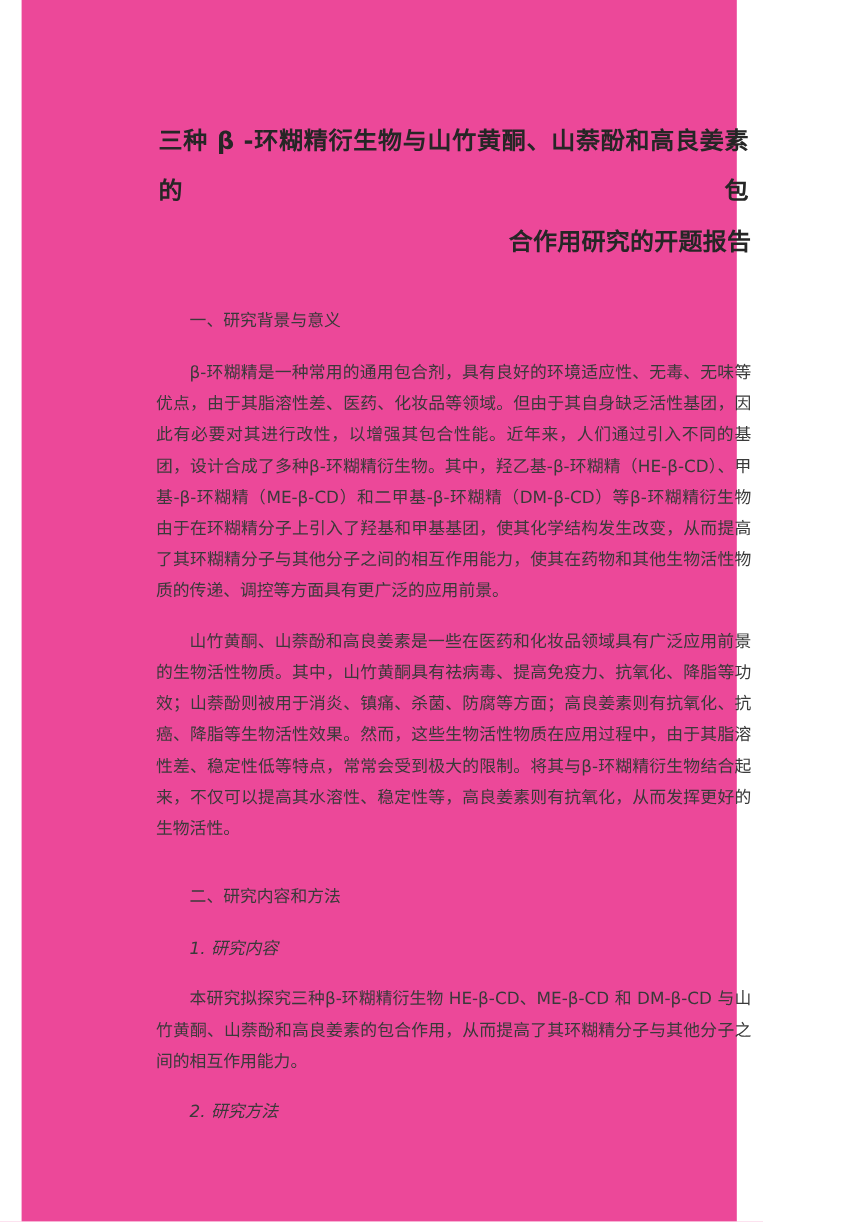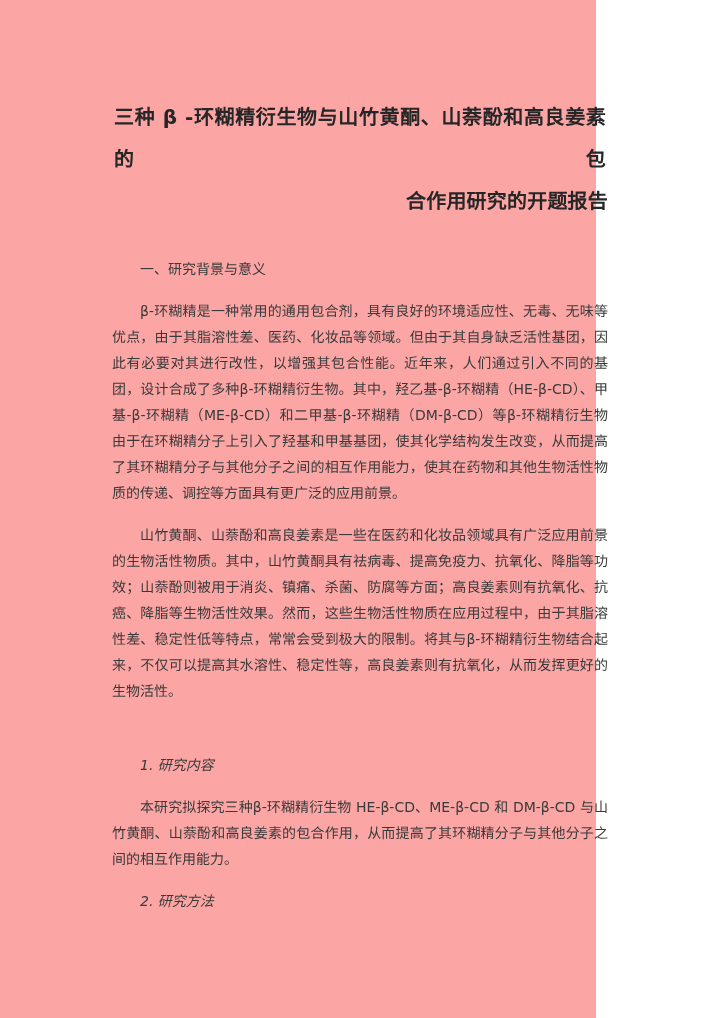--- a/index.html
+++ b/index.html
@@ -12,24 +12,25 @@
     width: 720px;
     height: 1018px;
     font-family: "DejaVu Sans", "Liberation Sans", sans-serif;
     color: #3a3a3a;
     overflow: hidden;
     position: relative;
   }
   .page {
     width: 596px;
     height: 1018px;
-    background: #fca5a5;
+    background: #ec4899;
     box-sizing: border-box;
     padding: 0;
     position: relative;
+    margin-left: 18px;
   }
   .content {
     position: absolute;
     left: 112px;
     top: 0;
     width: 496px;
   }
   .doc-title {
     margin: 0;
     padding-top: 96px;
@@ -51,20 +52,21 @@
   .doc-title .title-line.line-2 {
     text-align: right;
   }
   .section-heading {
     margin: 0;
     font-size: 14px;
     font-weight: normal;
     line-height: 26px;
     color: #3a3a3a;
     text-indent: 28px;
+    font-family: Liberation Serif, serif;
   }
   .sub-heading {
     margin: 0;
     font-size: 14px;
     font-weight: normal;
     line-height: 26px;
     color: #3a3a3a;
     text-indent: 28px;
     font-style: italic;
   }
@@ -101,20 +103,21 @@
 
     <div class="gap-md"></div>
 
     <p class="para">山竹黄酮、山萘酚和高良姜素是一些在医药和化妆品领域具有广泛应用前景的生物活性物质。其中，山竹黄酮具有祛病毒、提高免疫力、抗氧化、降脂等功效；山萘酚则被用于消炎、镇痛、杀菌、防腐等方面；高良姜素则有抗氧化、抗癌、降脂等生物活性效果。然而，这些生物活性物质在应用过程中，由于其脂溶性差、稳定性低等特点，常常会受到极大的限制。将其与β-环糊精衍生物结合起来，不仅可以提高其水溶性、稳定性等，高良姜素则有抗氧化，从而发挥更好的生物活性。</p>
 
     <div class="gap-md"></div>
 
 
     <div class="gap-md"></div>
 
+    <h2 class="section-heading">二、研究内容和方法</h2>
 
     <div class="gap-md"></div>
 
     <h3 class="sub-heading">1. 研究内容</h3>
 
     <div class="gap-md"></div>
 
     <p class="para">本研究拟探究三种β-环糊精衍生物 HE-β-CD、ME-β-CD 和 DM-β-CD 与山竹黄酮、山萘酚和高良姜素的包合作用，从而提高了其环糊精分子与其他分子之间的相互作用能力。</p>
 
     <div class="gap-md"></div>

